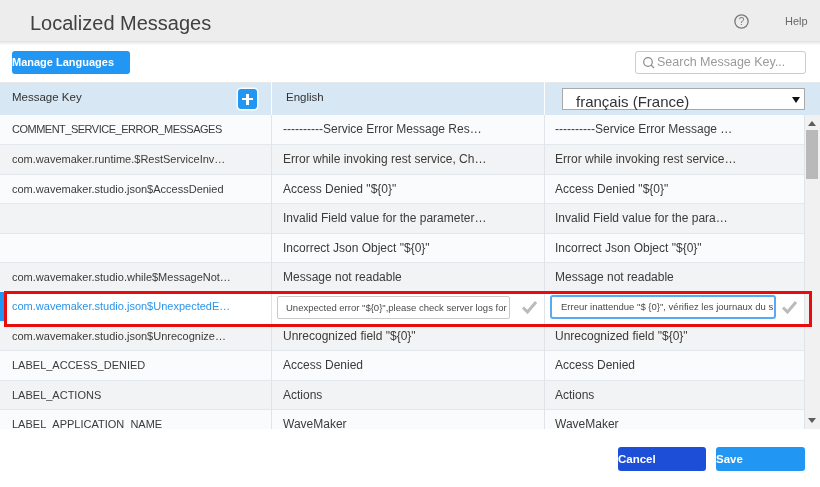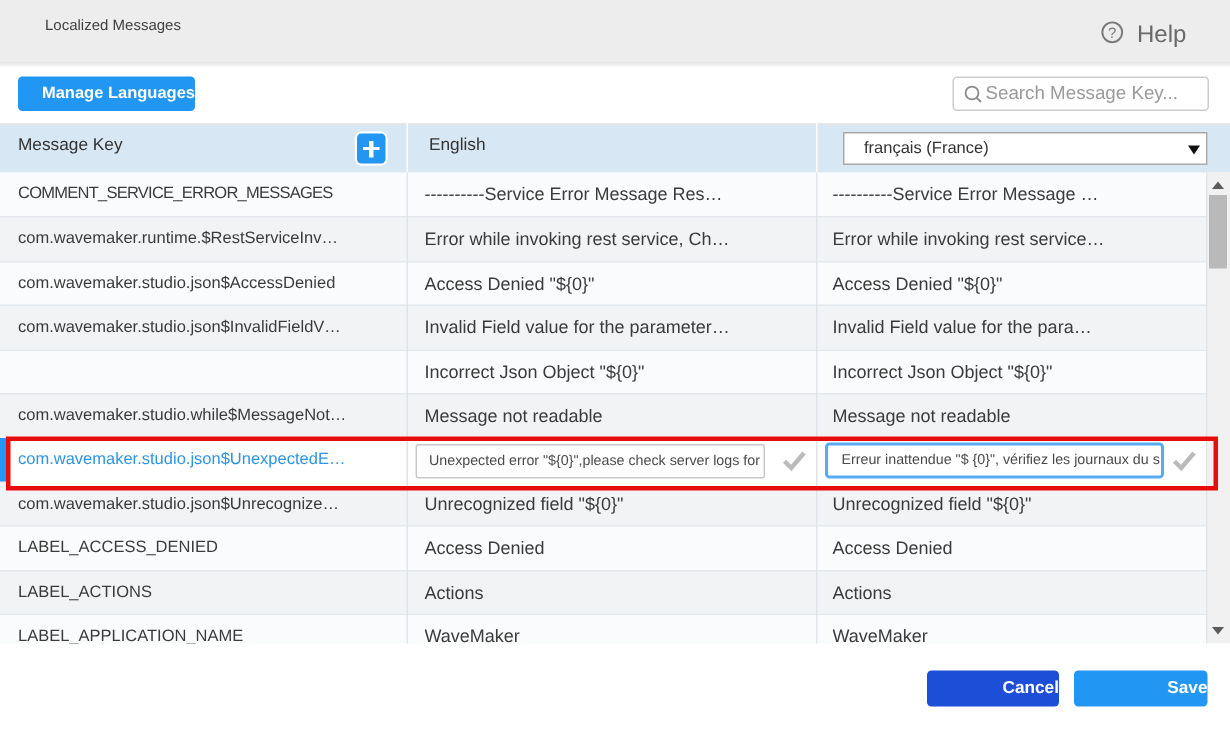--- a/index.html
+++ b/index.html
@@ -2,37 +2,37 @@
 <html><head>
 <meta charset="utf-8">
 <style>
   html,body{margin:0;padding:0}
   body{width:820px;height:487px;position:relative;overflow:hidden;background:#fff;
        font-family:"Liberation Sans",sans-serif;}
   .abs{position:absolute}
   
   .titlebar{left:0;top:0;width:820px;height:41px;background:#ededed}
   .titleshadow{left:0;top:41px;width:820px;height:4px;background:linear-gradient(#e0e0e0,rgba(255,255,255,0))}
-  .title{left:30px;top:12px;font-size:10px;color:#414141}
-  .help{left:758px;top:15px;font-size:16px;color:#696969}
+  .title{left:30px;top:12px;font-size:20px;color:#414141}
+  .help{left:785px;top:15px;font-size:11px;color:#696969}
   .helpicon{left:734px;top:14px}
   
-  .btn{background:#2296f3;color:#fff;font-weight:bold;text-align:right;border-radius:3px}
+  .btn{background:#2296f3;color:#fff;font-weight:bold;text-align:left;border-radius:3px}
   .manage{left:12px;top:51px;width:118px;height:23px;line-height:23px;font-size:11px}
   .search{left:635px;top:51px;width:171px;height:23px;border:1px solid #ccc;border-radius:3px;box-sizing:border-box;background:#fff}
   .search-ph{left:657px;top:55px;font-size:12.5px;color:#9a9a9a}
   
   .thead{left:0;top:82px;width:820px;height:33px;background:#d7e7f3;border-top:1px solid #e8e8e8;box-sizing:border-box}
   .th{font-size:11.5px;color:#333;top:91px}
   .plusbtn{left:238px;top:89px;width:19px;height:20px;background:#2296f3;border-radius:3px;box-shadow:0 0 0 1.5px rgba(255,255,255,.95)}
   .plusbtn:before{content:"";position:absolute;left:4px;top:8.9px;width:11px;height:2.2px;background:#fff}
   .plusbtn:after{content:"";position:absolute;left:8.4px;top:4.5px;width:2.2px;height:11px;background:#fff}
   .hdiv{top:82px;width:1px;height:33px;background:#fdfdfd}
   .select{left:562px;top:88px;width:243px;height:22px;border:1px solid #a9a9a9;background:#fff;box-sizing:border-box}
-  .select span{position:absolute;left:13px;top:3.5px;font-size:11px;color:#333}
+  .select span{position:absolute;left:13px;top:3.5px;font-size:15px;color:#333}
   .selarrow{position:absolute;right:4px;top:7.5px;width:0;height:0;border-left:4px solid transparent;border-right:4px solid transparent;border-top:6px solid #111}
   
   .tbody{left:0;top:115px;width:820px;height:314px;overflow:hidden}
   .row{position:absolute;left:0;width:805px;height:29.4px;border-top:1px solid #e3e8ec;box-sizing:border-box}
   .row.odd{background:#fafbfc}
   .row.even{background:#f2f3f4}
   .cell{position:absolute;top:0;line-height:28px;font-size:12px;color:#3b3b3b;white-space:nowrap;overflow:hidden;text-overflow:ellipsis}
   .c1{left:12px;width:238px;font-size:11px}
   .c2{left:283px;width:205px}
   .c3{left:555px;width:182px}
@@ -97,21 +97,20 @@
       <div class="cell c1">com.wavemaker.runtime.$RestServiceInv…</div>
       <div class="cell c2">Error while invoking rest service, Check logs for more details</div>
       <div class="cell c3">Error while invoking rest service, Check logs for more details</div>
     </div>
     <div class="row odd" style="top:58.8px">
       <div class="cell c1">com.wavemaker.studio.json$AccessDenied</div>
       <div class="cell c2">Access Denied "${0}"</div>
       <div class="cell c3">Access Denied "${0}"</div>
     </div>
     <div class="row even" style="top:88.2px">
-      <div class="cell c1">com.wavemaker.studio.json$InvalidFieldV…</div>
       <div class="cell c2">Invalid Field value for the parameter "${0}", expected type "${1}"</div>
       <div class="cell c3">Invalid Field value for the parameter "${0}", expected type "${1}"</div>
     </div>
     <div class="row odd" style="top:117.6px">
       <div class="cell c2">Incorrect Json Object "${0}"</div>
       <div class="cell c3">Incorrect Json Object "${0}"</div>
     </div>
     <div class="row even" style="top:147px">
       <div class="cell c1">com.wavemaker.studio.while$MessageNot…</div>
       <div class="cell c2">Message not readable</div>

